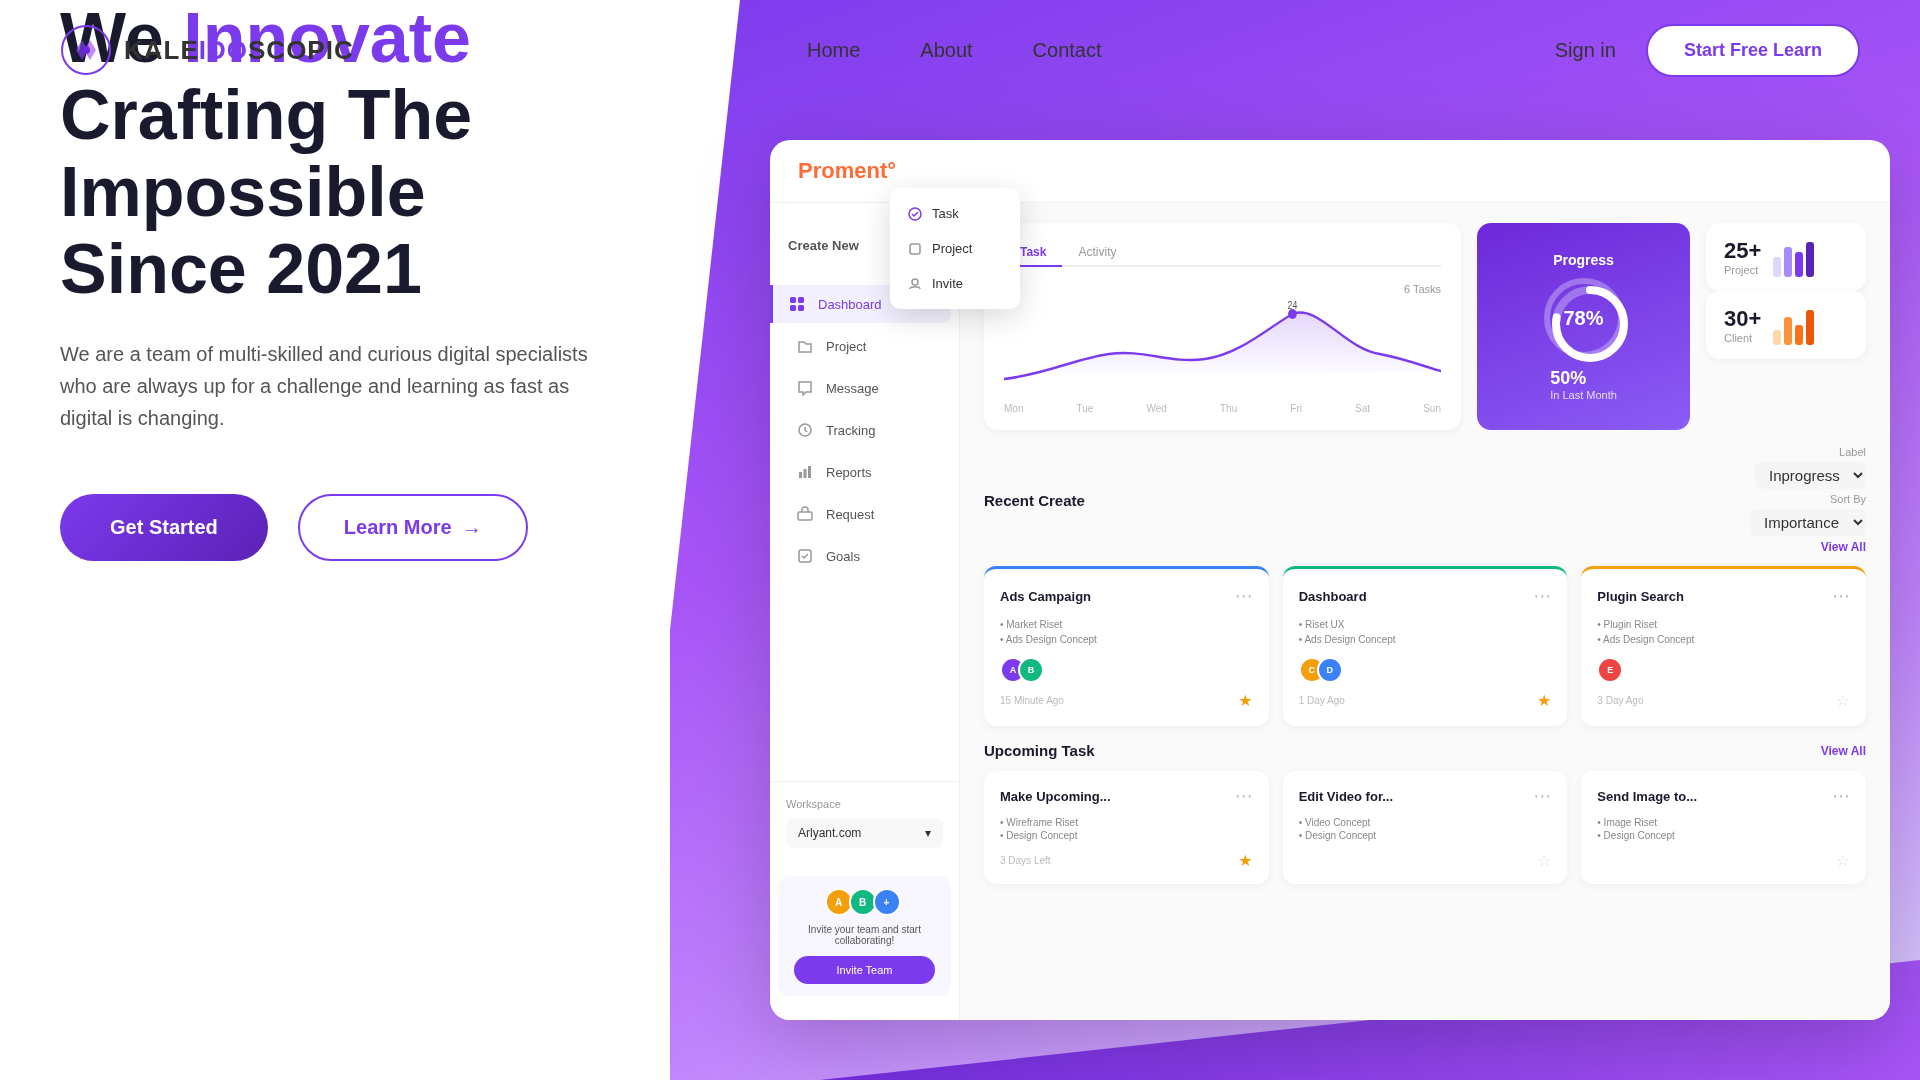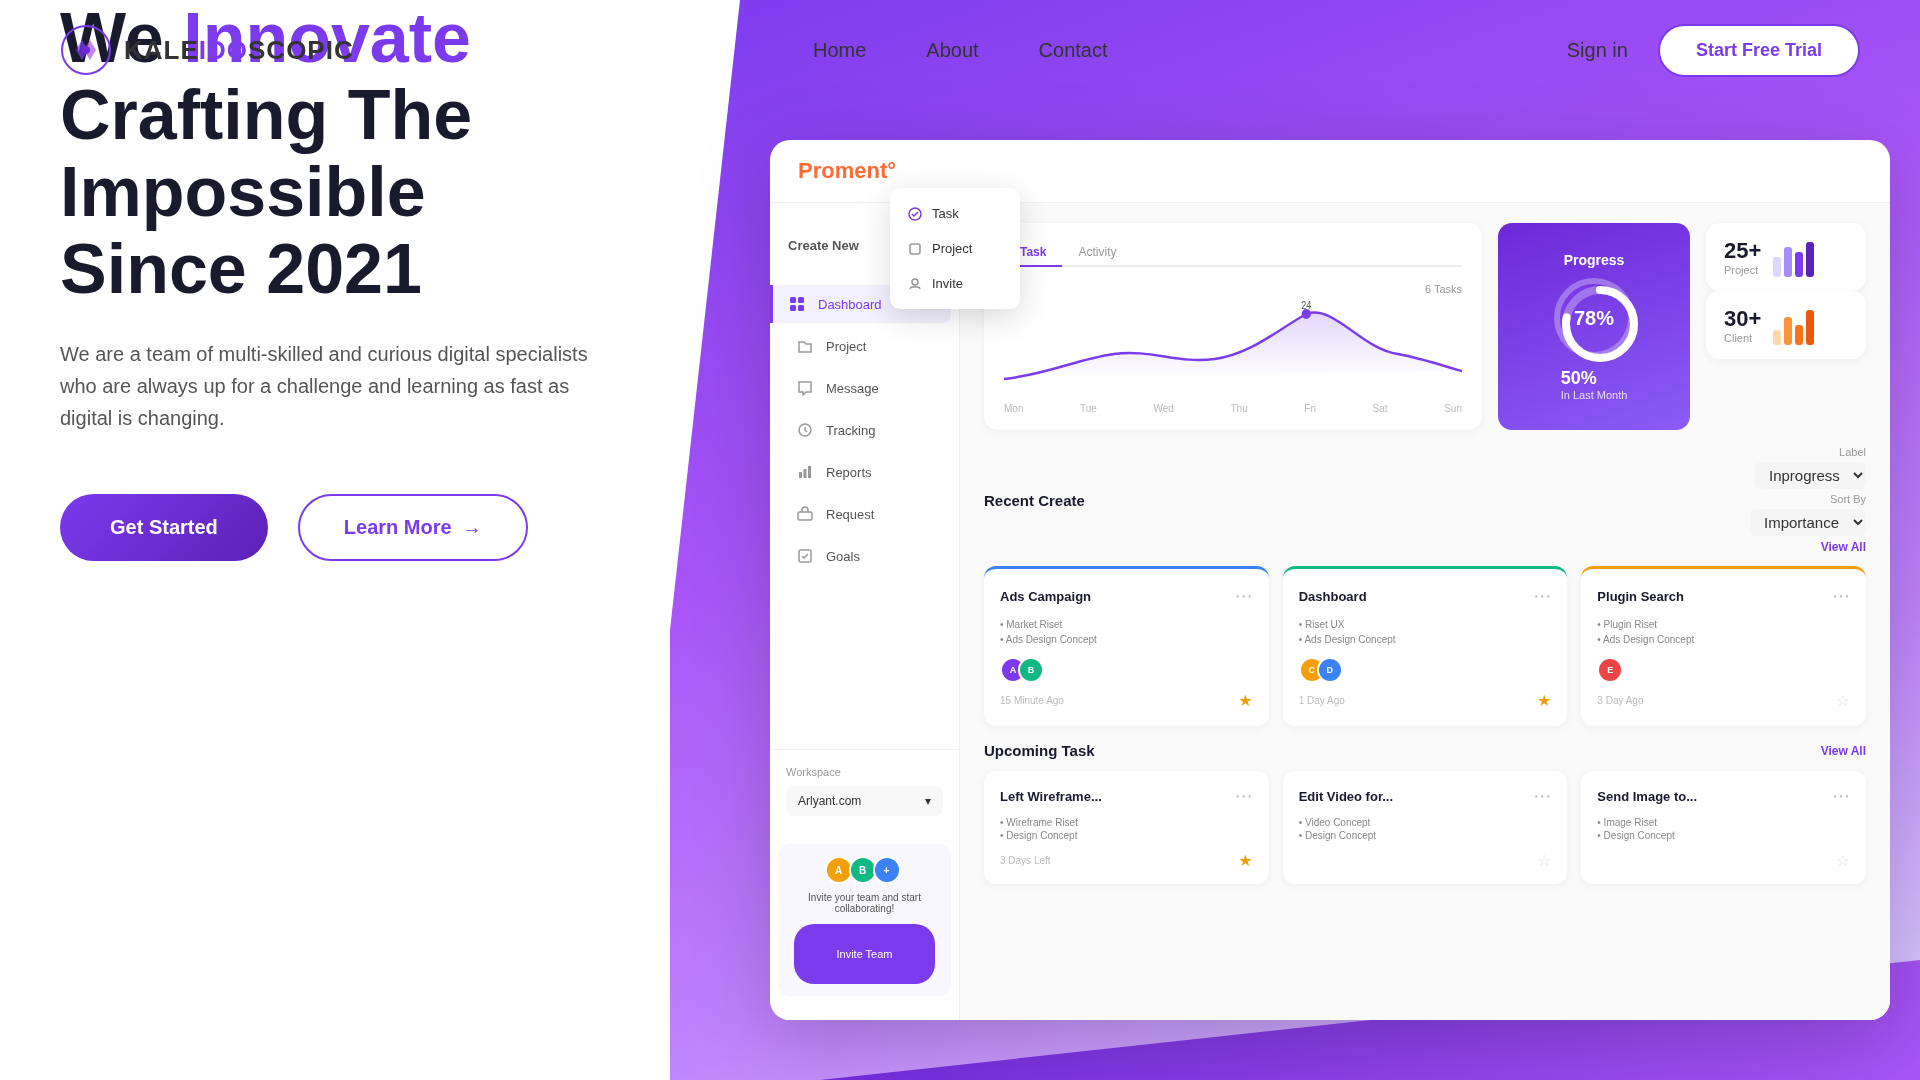--- a/index.html
+++ b/index.html
@@ -263,21 +263,21 @@
       display: flex; align-items: center; justify-content: center;
       color: #fff;
       font-weight: 600;
     }
     .invite-text { font-size: 10px; color: #555; margin-bottom: 10px; }
     .invite-btn {
       background: #7c3aed;
       color: #fff;
       border: none;
       border-radius: 20px;
-      padding: 24px 20px;
+      padding: 8px 20px;
       font-size: 11px;
       cursor: pointer;
       width: 100%;
     }
 
     
     .dash-main {
       flex: 1;
       padding: 20px 24px;
       overflow: hidden;
@@ -329,21 +329,21 @@
     .chart-days {
       display: flex;
       justify-content: space-between;
       font-size: 10px;
       color: #bbb;
       margin-top: 4px;
     }
 
     
     .progress-card {
-      width: 192px;
+      width: 213px;
       background: linear-gradient(160deg, #6d28d9, #8b5cf6);
       border-radius: 14px;
       padding: 16px;
       color: #fff;
       display: flex;
       flex-direction: column;
       align-items: center;
       justify-content: center;
       gap: 10px;
     }
@@ -543,21 +543,21 @@
       <span class="kale">KALE</span><span class="ido">IDO</span><span class="scopic">SCOPIC</span>
     </div>
   </div>
   <nav class="nav">
     <a class="nav-link">Home</a>
     <a class="nav-link">About</a>
     <a class="nav-link">Contact</a>
   </nav>
   <div class="nav-actions">
     <span class="sign-in">Sign in</span>
-    <button class="start-trial-btn">Start Free Trial</button>
+    <button class="start-trial-btn">Start Free Learn</button>
   </div>
 </header>
 
 <section class="hero-left">
   <h1 class="hero-heading">
     <span>We </span><span class="highlight">Innovate</span><span> Crafting The<br>Impossible Since 2021</span>
   </h1>
   <p class="hero-sub">We are a team of multi-skilled and curious digital specialists who are always up for a challenge and learning as fast as digital is changing.</p>
   <div class="hero-buttons">
     <button class="get-started-btn">Get Started</button>
@@ -840,21 +840,21 @@
 
       <div>
         <div class="section-header">
           <span class="section-title">Upcoming Task</span>
           <span class="view-all">View All</span>
         </div>
         <div class="tasks-row">
 
           <div class="task-card">
             <div class="task-card-header">
-              <span class="task-name">Left Wireframe...</span>
+              <span class="task-name">Make Upcoming...</span>
               <span class="project-more">⋯</span>
             </div>
             <div class="task-tag">• Wireframe Riset</div>
             <div class="task-tag">• Design Concept</div>
             <div class="task-footer">
               <span class="task-time">3 Days Left</span>
               <span class="star-icon">★</span>
             </div>
           </div>
 

